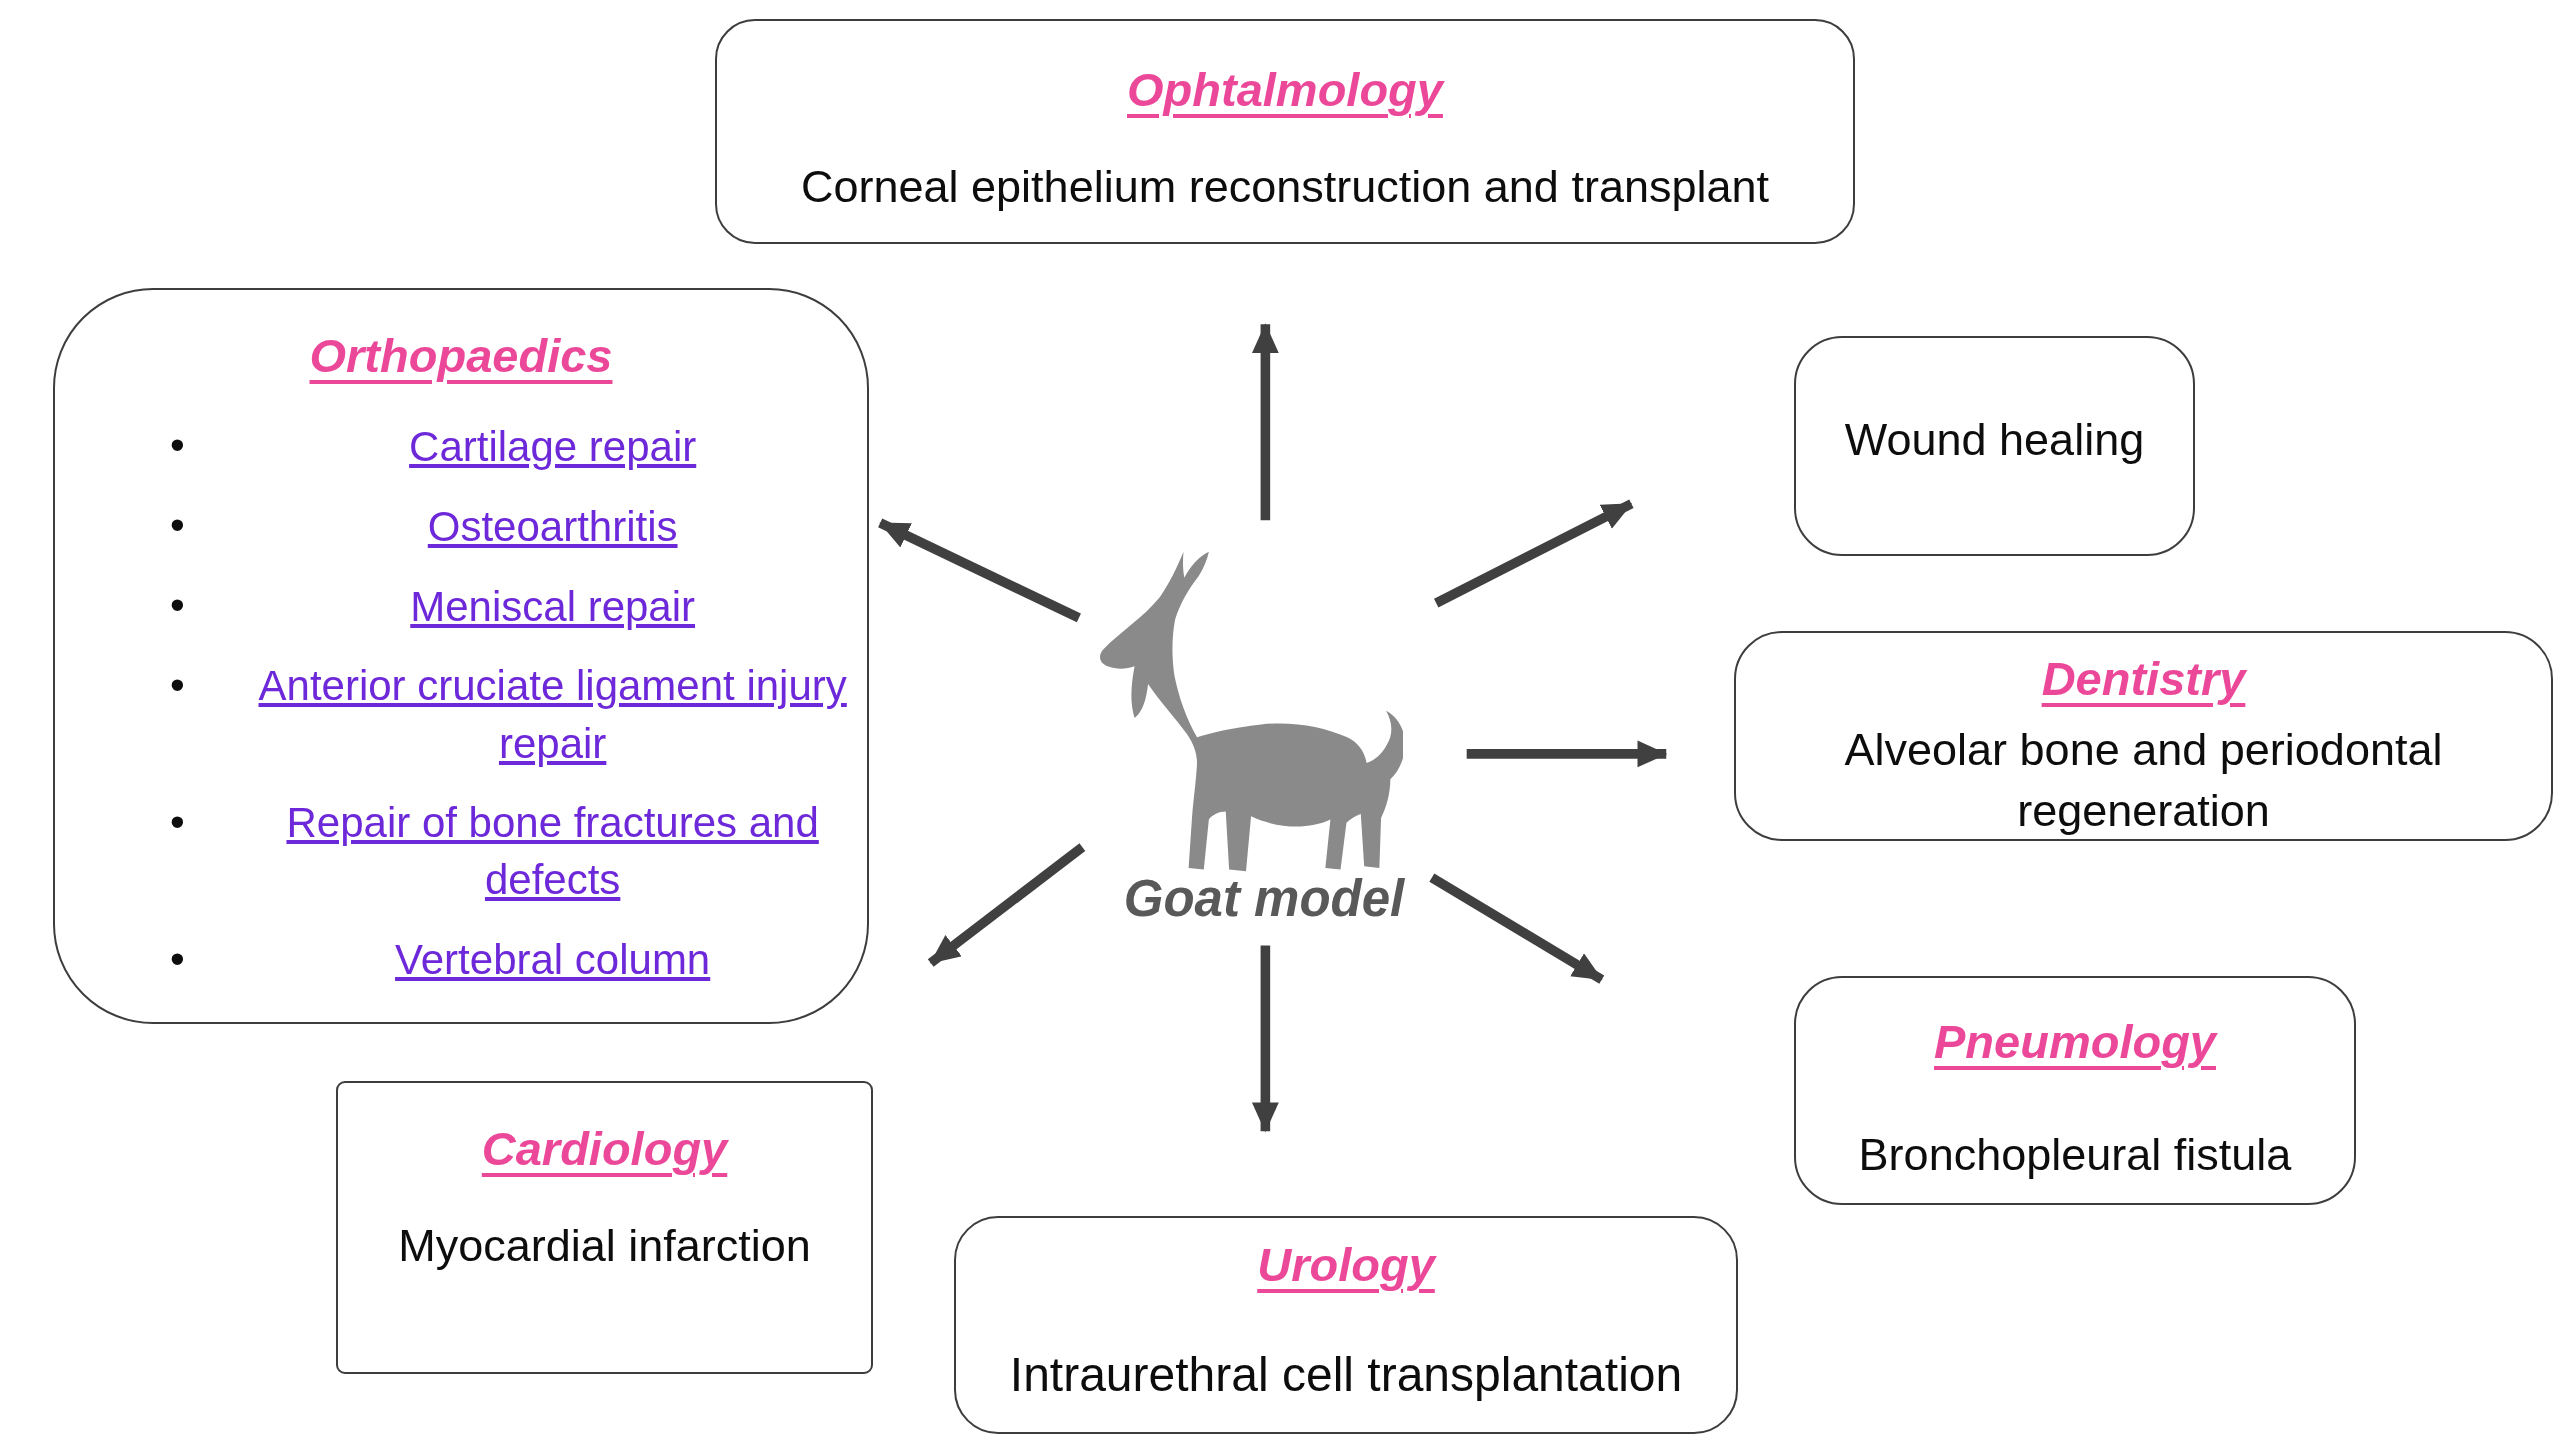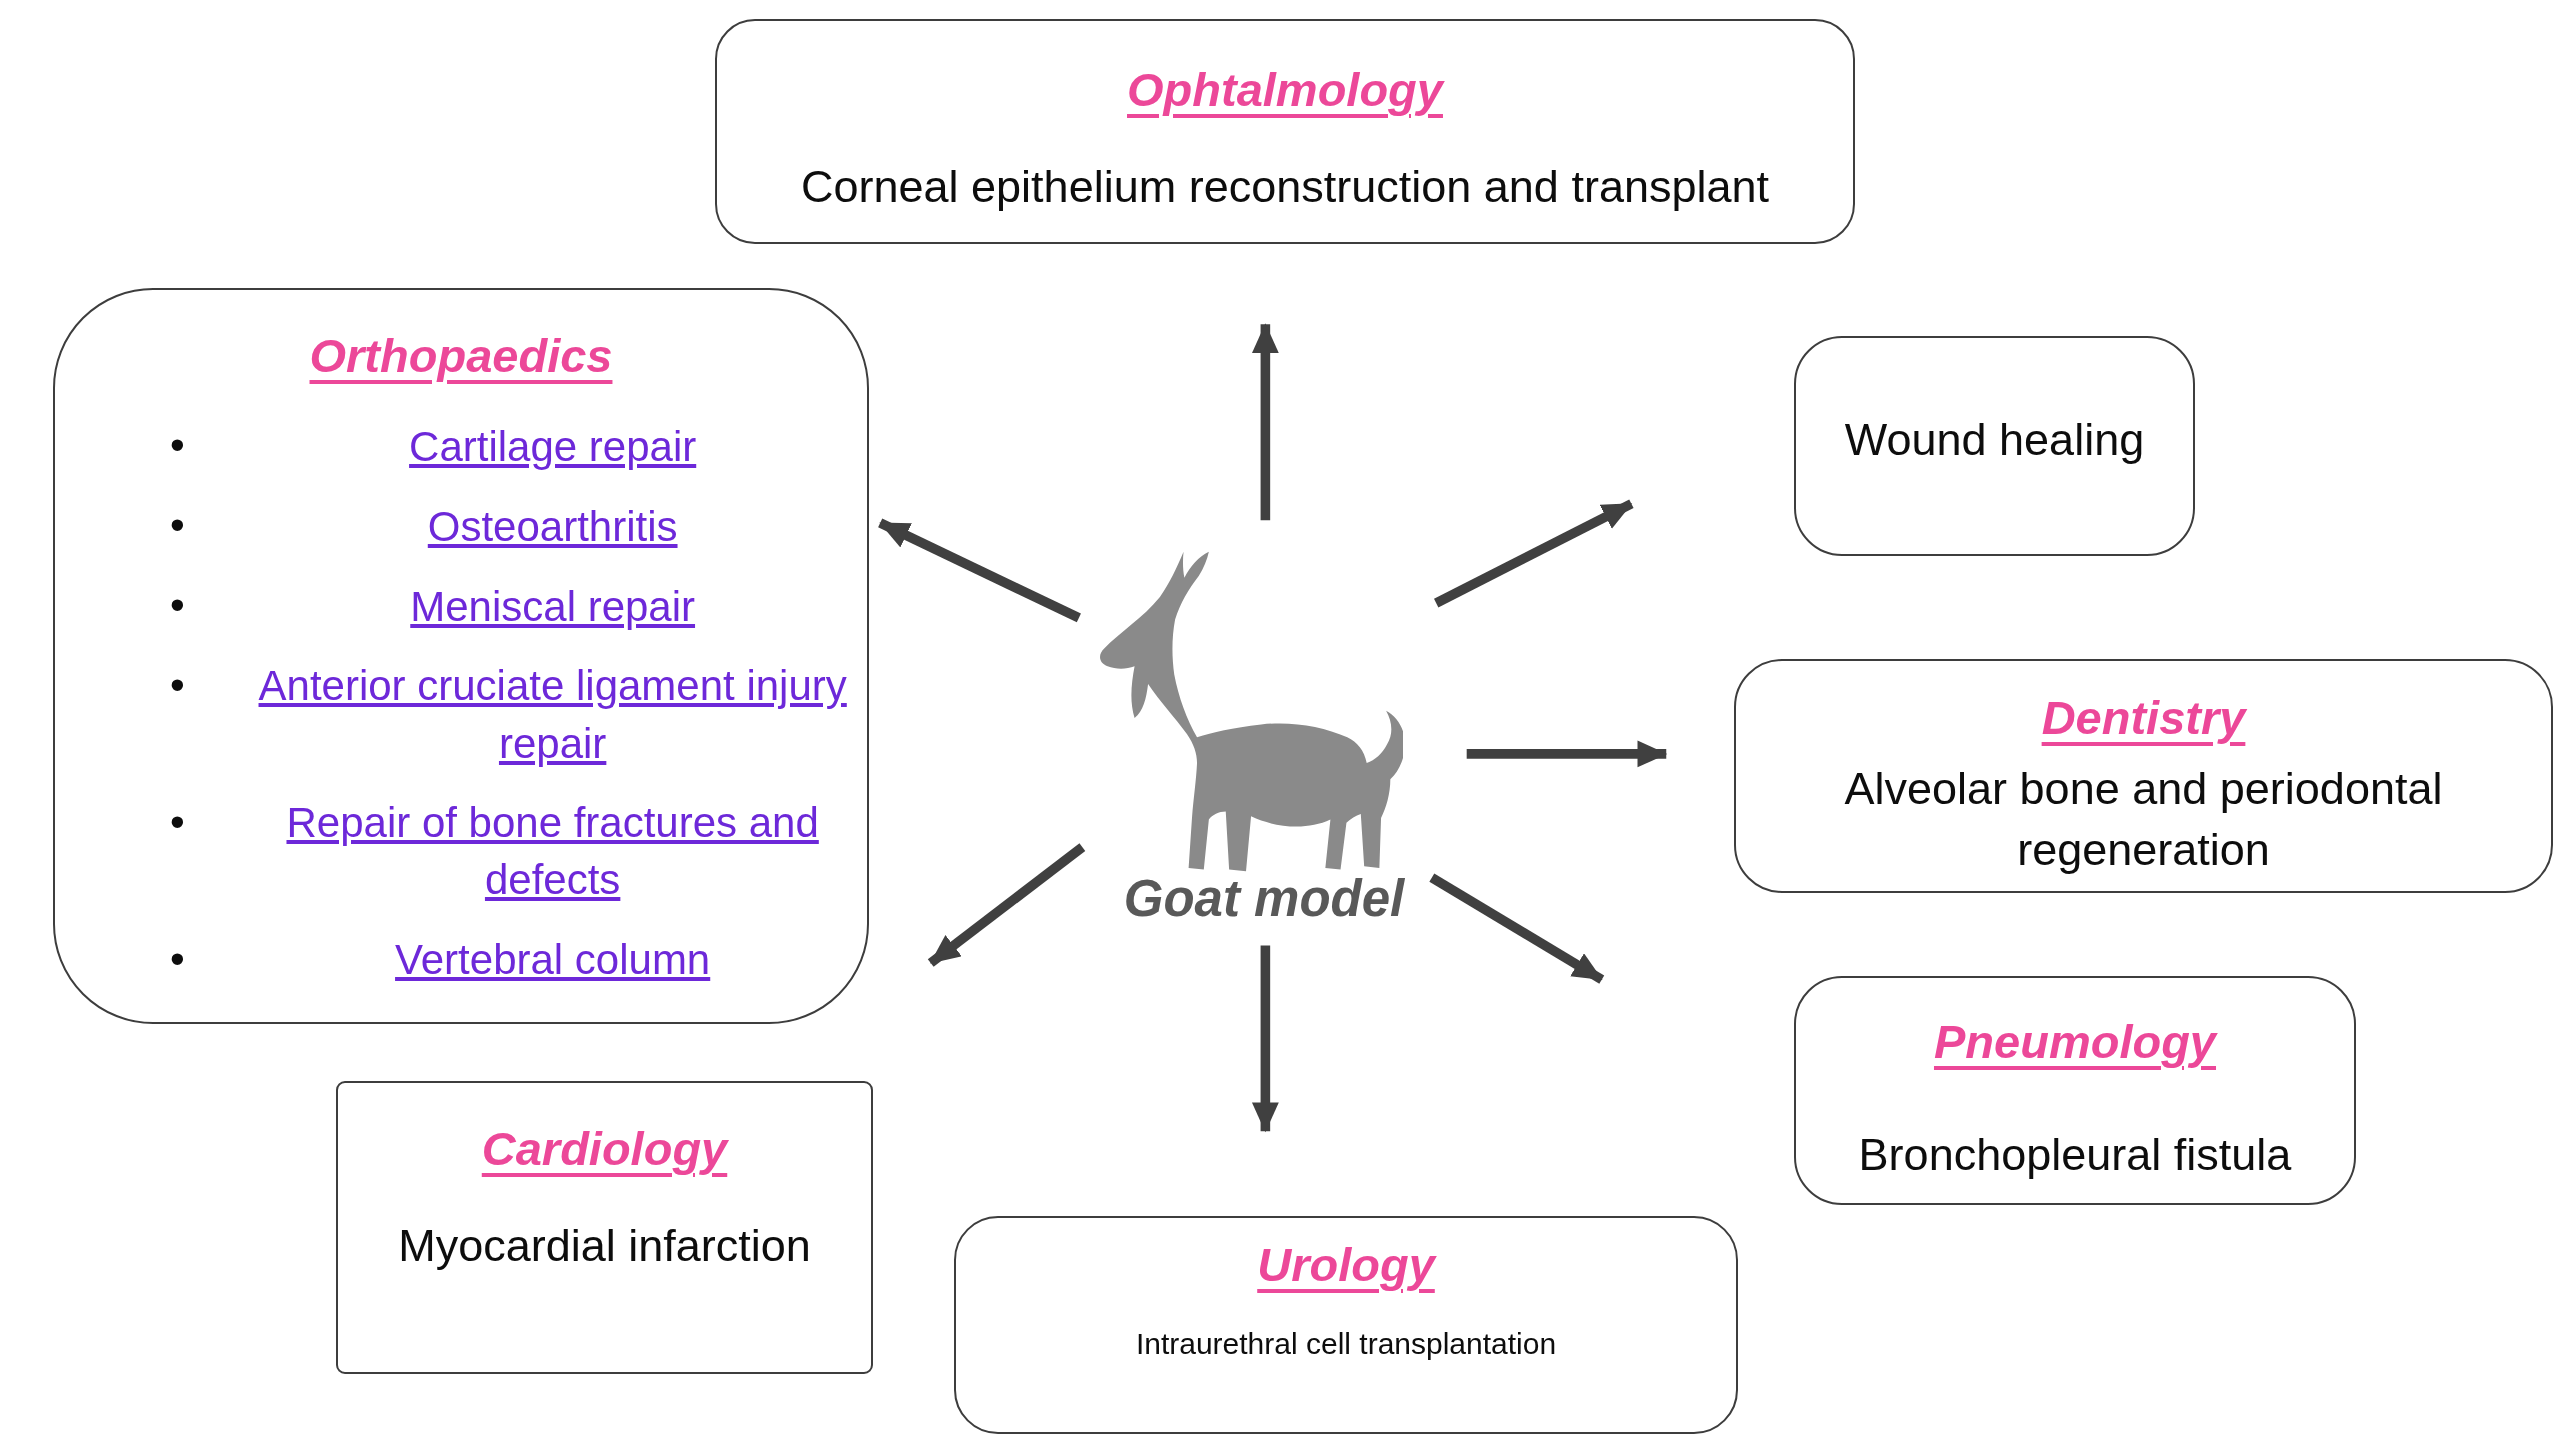--- a/index.html
+++ b/index.html
@@ -23,31 +23,31 @@
   }
   
   #box-ophtalmology { left:715px; top:19px;  width:1140px; height:225px; border-radius:40px; padding-top:40px; }
   #box-ophtalmology .box-body { margin-top:38px; }
 
   #box-orthopaedics { left:19px;  top:288px; width:816px;  height:736px; border-radius:100px; padding-top:37px;margin-left:34px; }
 
   #box-dermatology  { left:1794px; top:336px; width:401px; height:220px; border-radius:48px; padding-top:37px; }
   #box-dermatology .box-body { margin-top:35px; }
 
-  #box-dentistry    { left:1734px; top:631px; width:819px; height:234px; border-radius:48px; padding-top:28px;margin-top:28px; }
+  #box-dentistry    { left:1734px; top:631px; width:819px; height:210px; border-radius:48px; padding-top:17px; }
   #box-dentistry .box-body { margin-top:12.2px; }
 
   #box-pneumology   { left:1794px; top:976px; width:562px; height:229px; border-radius:48px; padding-top:35px; }
   #box-pneumology .box-body { margin-top:54px; }
 
   #box-cardiology   { left:336px; top:1081px; width:537px; height:293px; border-radius:9px; padding-top:37px; }
   #box-cardiology .box-body { margin-top:38px; }
 
   #box-urology      { left:954px; top:1216px; width:784px; height:218px; border-radius:44px; padding-top:18px; }
-  #box-urology .box-body { margin-top:30px; font-size:30px; padding:0 8.7px; }
+  #box-urology .box-body { margin-top:49px; font-size:48px; padding:0 8.7px; }
 
   ul.bullets {
     list-style:none; margin:33px 0 0 0; padding:0 15.7px 0 199px;
     width:100%; box-sizing:border-box; text-align:center;
     font-size:42px; line-height:1.36; color:#6d28d9;text-decoration:underline;
   }
   ul.bullets li { position:relative; margin-bottom:22.7px; }
   ul.bullets li::before {
     content:"\2022"; position:absolute; left:-84px; top:-1.7px; font-size:42px; color:#0d0d0d;
   }

